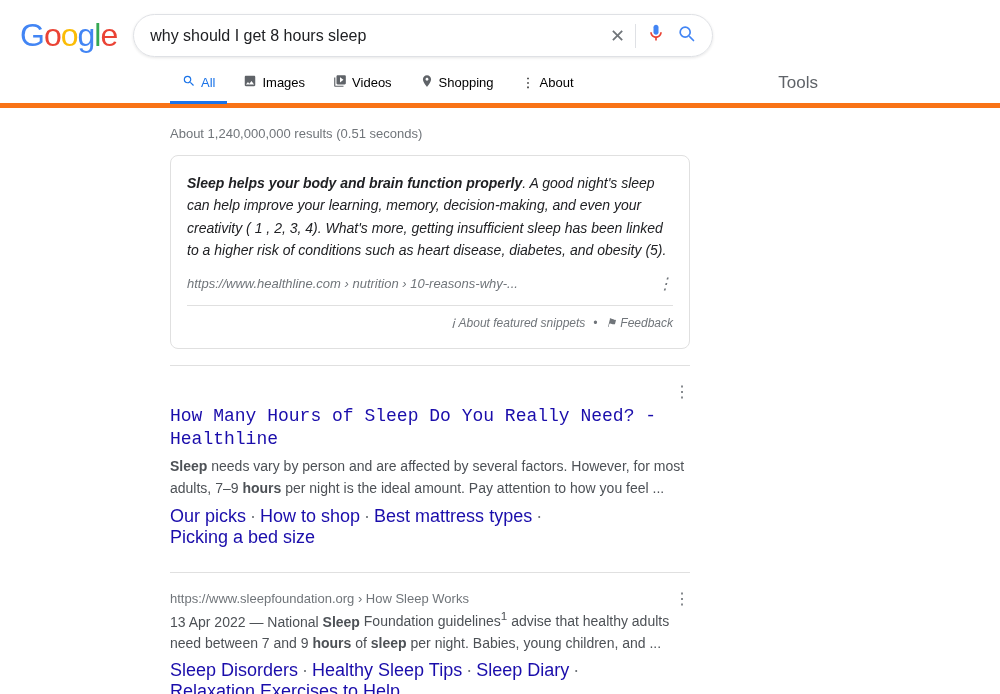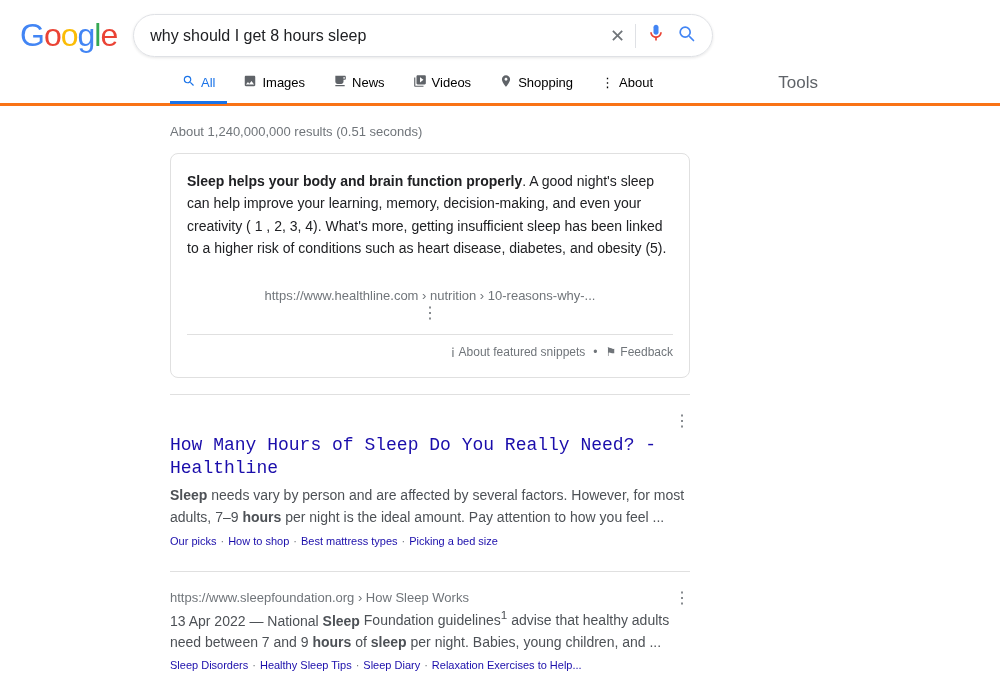--- a/index.html
+++ b/index.html
@@ -67,21 +67,21 @@
       color: #4285F4;
       font-size: 18px;
       cursor: pointer;
     }
 
     
     .nav-tabs {
       display: flex;
       align-items: center;
       padding: 6px 170px 0 170px;
-      border-bottom: 3px solid #f97316;
+      border-bottom: 5px solid #f97316;
       gap: 4px;
     }
     .nav-tab {
       display: flex;
       align-items: center;
       gap: 5px;
       padding: 10px 12px;
       font-size: 13px;
       color: #000000;
       cursor: pointer;
@@ -115,35 +115,35 @@
       padding: 8px 0 14px 0;
     }
 
     
     .featured-snippet {
       border: 1px solid #e0e0e0;
       border-radius: 8px;
       padding: 16px;
       margin-bottom: 16px;
       max-width: 600px;
+      font-style: italic;
     }
     .snippet-text {
       font-size: 14px;
       line-height: 1.6;
       color: #202124;
     }
     .snippet-bold { font-weight: bold; }
     .snippet-source {
       font-size: 13px;
       color: #70757a;
-      margin-top: 28px;
+      margin-top: 12px;
       display: flex;
       align-items: center;
       justify-content: space-between;
-      flex-direction: column;
     }
     .snippet-source-url {
       color: #70757a;
       font-size: 13px;
     }
     .snippet-link {
       font-size: 18px;
       color: #1a0dab;
       text-decoration: none;
       margin-top: 4px;
@@ -204,21 +204,21 @@
       color: #4d5156;
       line-height: 1.58;
     }
     .result-bold { font-weight: bold; }
 
     .result-sitelinks {
       display: flex;
       flex-wrap: wrap;
       gap: 0;
       margin-top: 6px;
-      font-size: 11px;
+      font-size: 18px;
     }
     .sitelink {
       color: #1a0dab;
       text-decoration: none;
       cursor: pointer;
     }
     .sitelink-sep {
       color: #70757a;
       margin: 0 4px;
     }
@@ -264,28 +264,20 @@
     </span>
     <span>All</span>
   </div>
   <div class="nav-tab">
     <span class="tab-icon">
       <svg width="14" height="14" viewBox="0 0 24 24" fill="#5f6368">
           <path d="M21 19V5c0-1.1-.9-2-2-2H5c-1.1 0-2 .9-2 2v14c0 1.1.9 2 2 2h14c1.1 0 2-.9 2-2zM8.5 13.5l2.5 3.01L14.5 12l4.5 6H5l3.5-4.5z"></path>
         </svg>
     </span>
     <span>Images</span>
-  </div>
-  <div class="nav-tab">
-    <span class="tab-icon">
-      <svg width="14" height="14" viewBox="0 0 24 24" fill="#5f6368">
-          <path d="M20 3H4v10c0 2.21 1.79 4 4 4h6c2.21 0 4-1.79 4-4v-3h2c1.11 0 2-.89 2-2V5c0-1.11-.89-2-2-2zm0 5h-2V5h2v3zM4 19h16v2H4z"></path>
-        </svg>
-    </span>
-    <span>News</span>
   </div>
   <div class="nav-tab">
     <span class="tab-icon">
       <svg width="14" height="14" viewBox="0 0 24 24" fill="#5f6368">
           <path d="M4 6H2v14c0 1.1.9 2 2 2h14v-2H4V6zm16-4H8c-1.1 0-2 .9-2 2v12c0 1.1.9 2 2 2h12c1.1 0 2-.9 2-2V4c0-1.1-.9-2-2-2zm-8 12.5v-9l6 4.5-6 4.5z"></path>
         </svg>
     </span>
     <span>Videos</span>
   </div>
   <div class="nav-tab">

